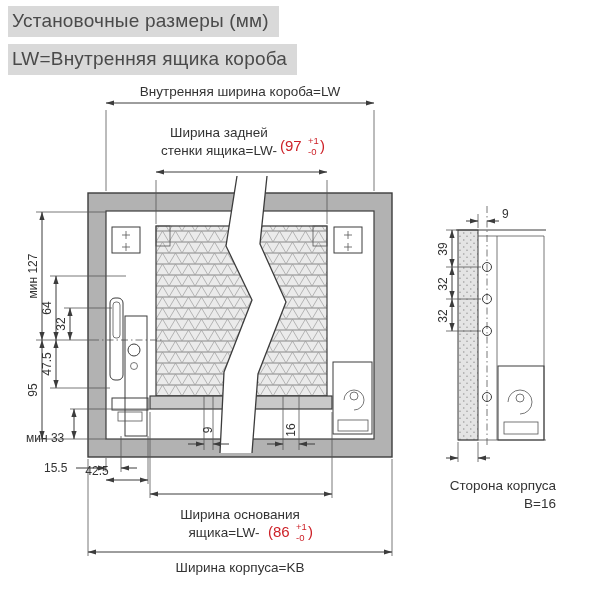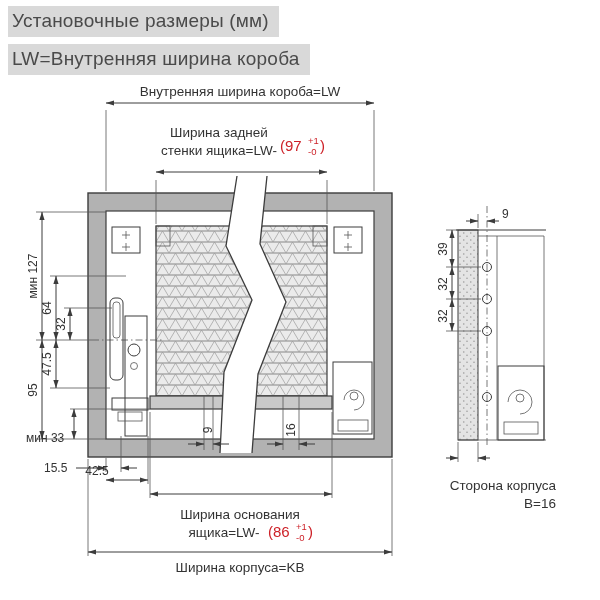--- a/index.html
+++ b/index.html
@@ -21,21 +21,21 @@
   .t-tol { font:9.5px "Liberation Sans",sans-serif; fill:var(--accent,#cd2128); }
   text { user-select:none; }
 </style>
 </head>
 <body>
 
 <div class="page">
 
   <div class="titles">
     <div class="title">Установочные размеры (мм)</div>
-    <div class="title">LW=Внутренняя ширина короба</div>
+    <div class="title">LW=Внутренняя ящика короба</div>
   </div>
 
   <svg class="diagram" width="600" height="600" viewBox="0 0 600 600" xmlns="http://www.w3.org/2000/svg">
 
     <defs>
       <marker id="mA" markerWidth="9" markerHeight="7" refX="8.3" refY="3.5" orient="auto-start-reverse" markerUnits="userSpaceOnUse">
         <path d="M0,0.8 L8.5,3.5 L0,6.2 Z" fill="#3c3c3c"></path>
       </marker>
       <pattern id="mesh" width="13" height="11" patternUnits="userSpaceOnUse">
         <rect width="13" height="11" fill="#ebebeb"></rect>

